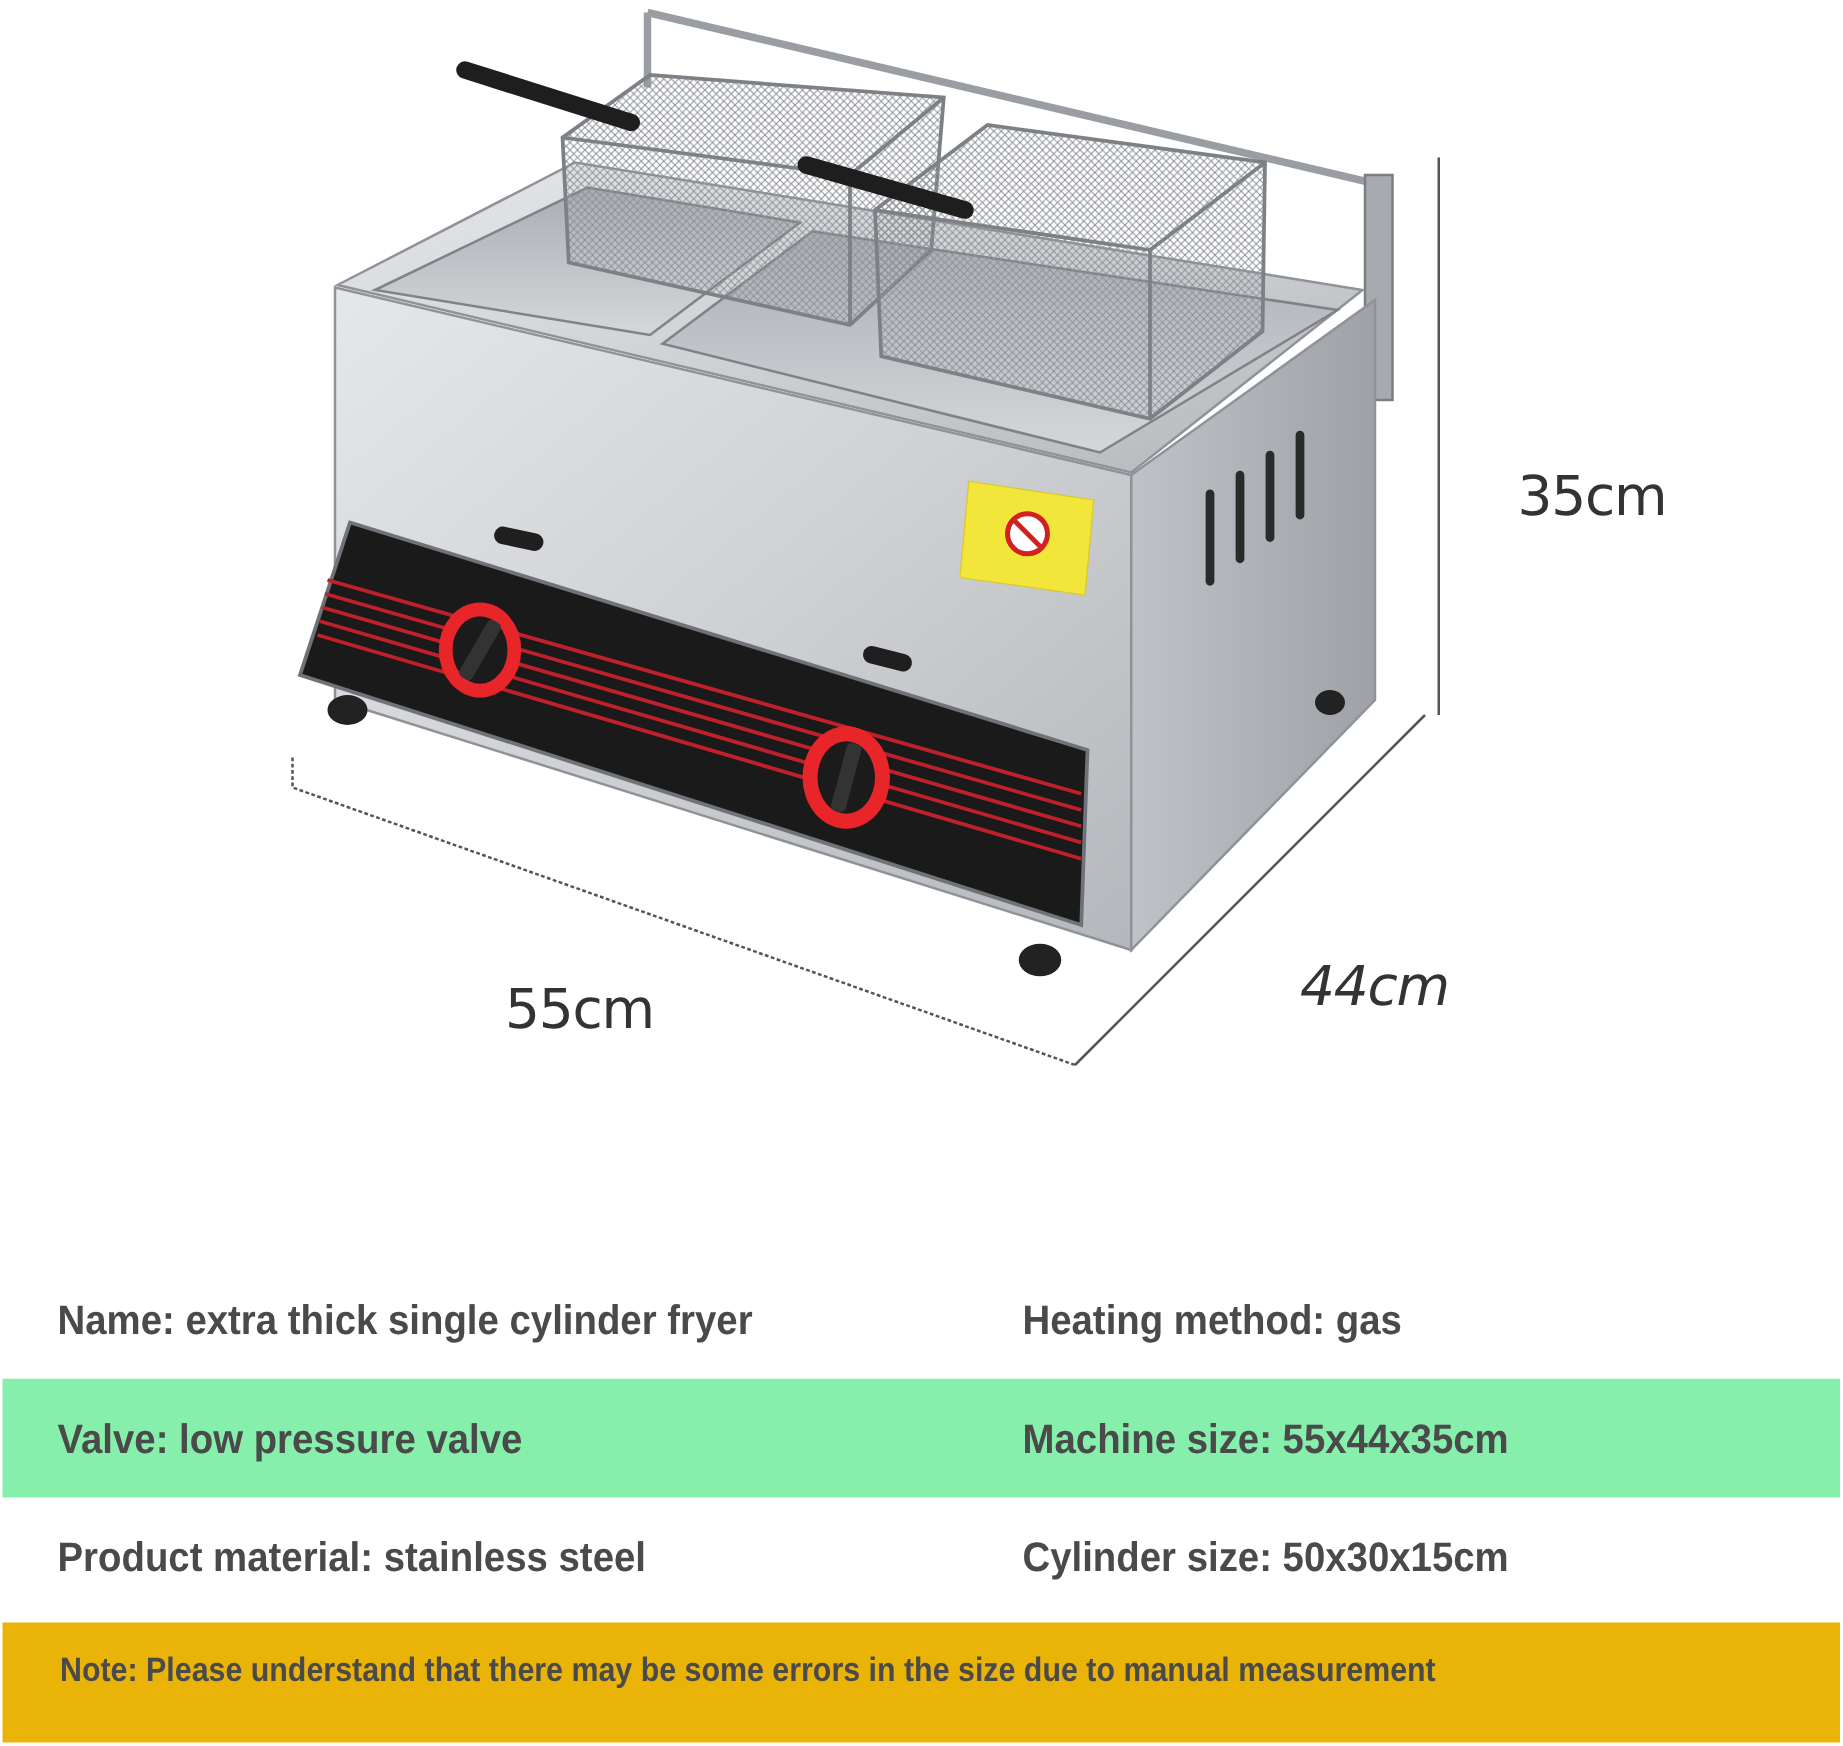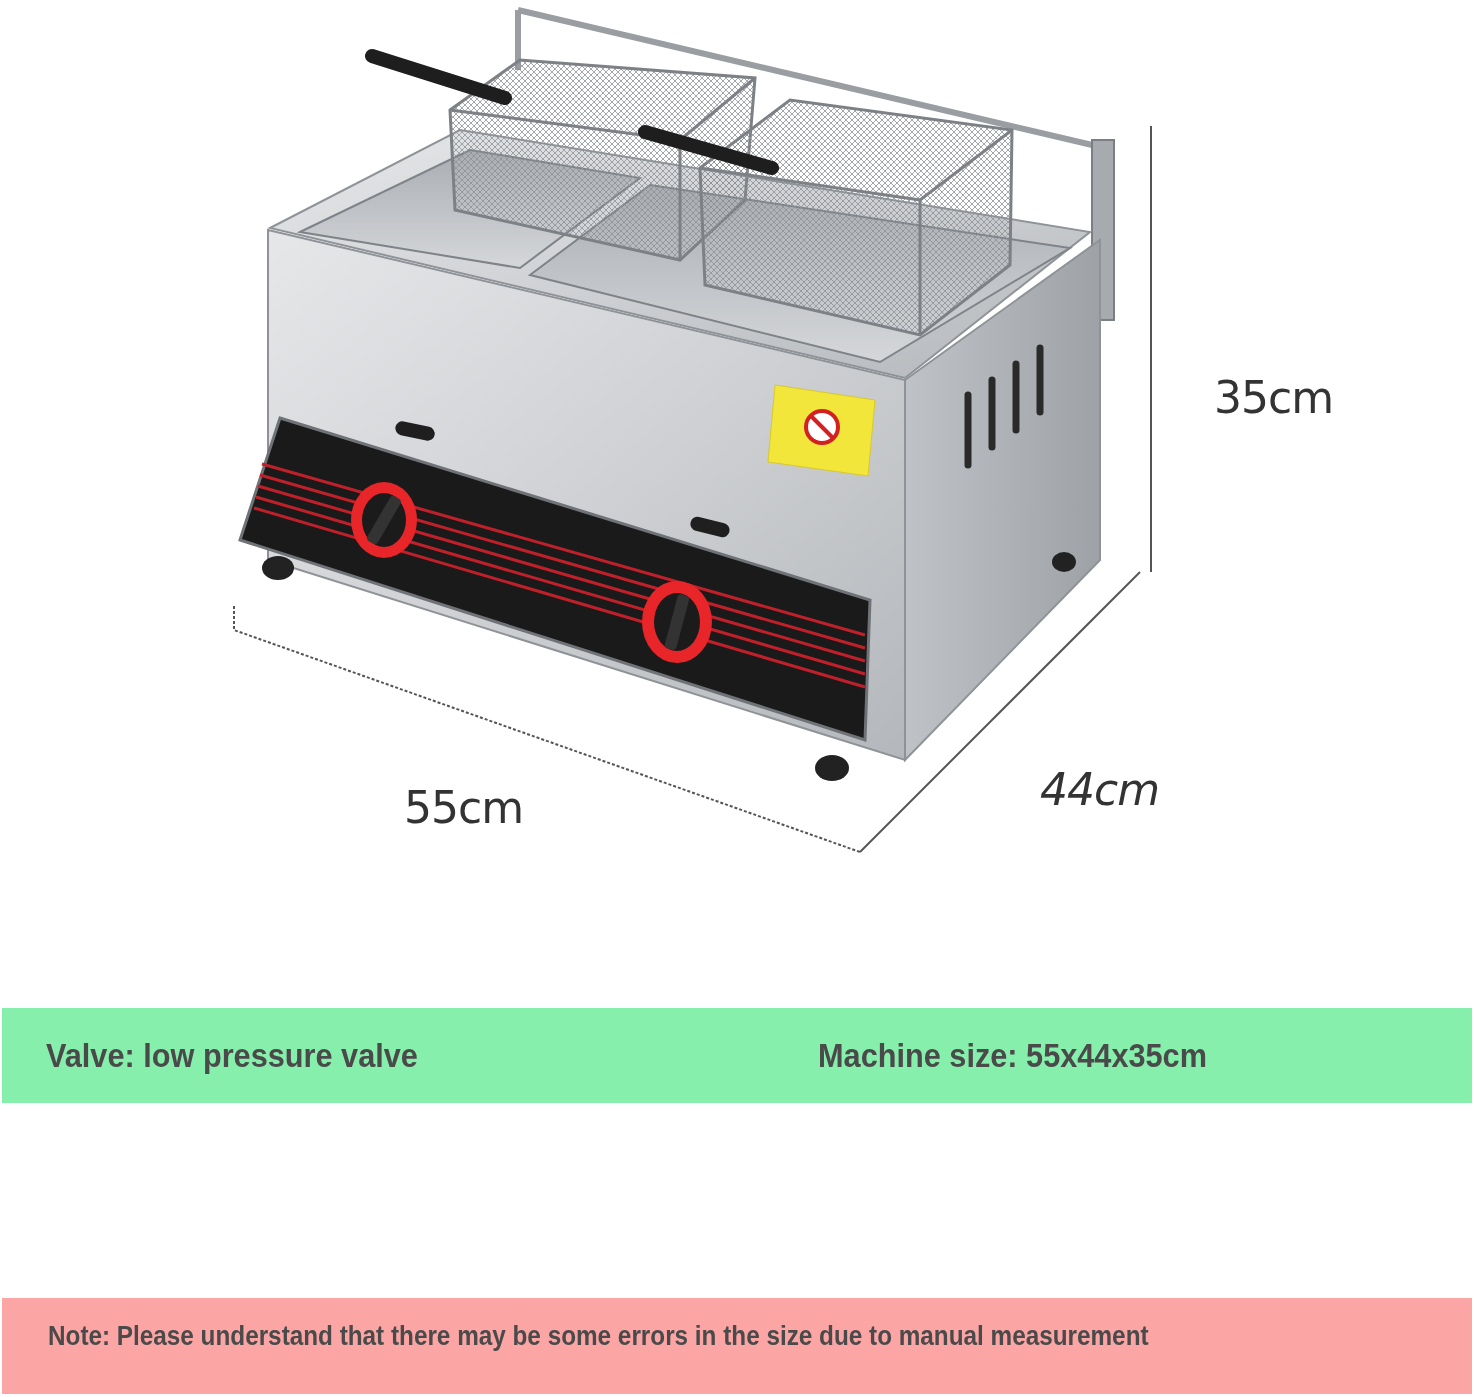--- a/index.html
+++ b/index.html
@@ -5,21 +5,21 @@
   html, body { margin: 0; padding: 0; background: #ffffff; }
   body { width: 1474px; height: 1397px; position: relative; overflow: hidden; font-family: "Liberation Sans", sans-serif; }
   .illustration { position: absolute; left: 0; top: 0; width: 1474px; height: 1000px; }
   .dim-label { position: absolute; font-family: "DejaVu Sans", sans-serif; font-size: 44px; color: #333333; letter-spacing: -1px; }
   .spec-table { position: absolute; left: 0; top: 1008px; width: 1474px; }
   .spec-row { position: relative; height: 95px; width: 1470px; }
   .spec-row.shaded { background: #86efac; }
   .spec-cell { position: absolute; top: 0; height: 95px; line-height: 95px; font-family: "Liberation Sans", sans-serif; font-weight: bold; font-size: 33px; color: #4a4a4a; white-space: nowrap; transform-origin: left center; transform: scaleX(0.93); }
   .spec-cell.left { left: 46px; }
   .spec-cell.right { left: 818px; }
-  .note-row { position: absolute; left: 2px; top: 1298px; width: 1470px; height: 96px; background: #fca5a5; }
+  .note-row { position: absolute; left: 2px; top: 1298px; width: 1470px; height: 96px; background: #eab308; }
   .note-text { position: absolute; left: 46px; top: 0; height: 76px; line-height: 76px; font-family: "Liberation Sans", sans-serif; font-weight: bold; font-size: 27px; color: #4a4a4a; white-space: nowrap; transform-origin: left center; transform: scaleX(0.9); }
 </style>
 </head>
 <body>
 
 <div class="illustration">
   <svg width="1474" height="1000" viewBox="0 0 1474 1000">
     <defs>
       <linearGradient id="steelFront" x1="0" y1="0" x2="1" y2="1">
         <stop offset="0" stop-color="#e6e7e9"></stop>
@@ -116,21 +116,29 @@
       <line x1="1151" y1="126" x2="1151" y2="572"></line>
     </g>
   </svg>
 
   <div class="dim-label" style="left:1214px; top:372px;">35cm</div>
   <div class="dim-label" style="left:404px; top:782px;">55cm</div>
   <div class="dim-label" style="left:1040px; top:764px;font-style:italic;">44cm</div>
 </div>
 
 <div class="spec-table">
+  <div class="spec-row">
+    <div class="spec-cell left">Name: extra thick single cylinder fryer</div>
+    <div class="spec-cell right">Heating method: gas</div>
+  </div>
   <div class="spec-row shaded" style="left:2px;">
     <div class="spec-cell left" style="left:44px;">Valve: low pressure valve</div>
     <div class="spec-cell right" style="left:816px;">Machine size: 55x44x35cm</div>
+  </div>
+  <div class="spec-row">
+    <div class="spec-cell left">Product material: stainless steel</div>
+    <div class="spec-cell right">Cylinder size: 50x30x15cm</div>
   </div>
 </div>
 
 <div class="note-row">
   <div class="note-text">Note: Please understand that there may be some errors in the size due to manual measurement</div>
 </div>
 
 </body></html>

